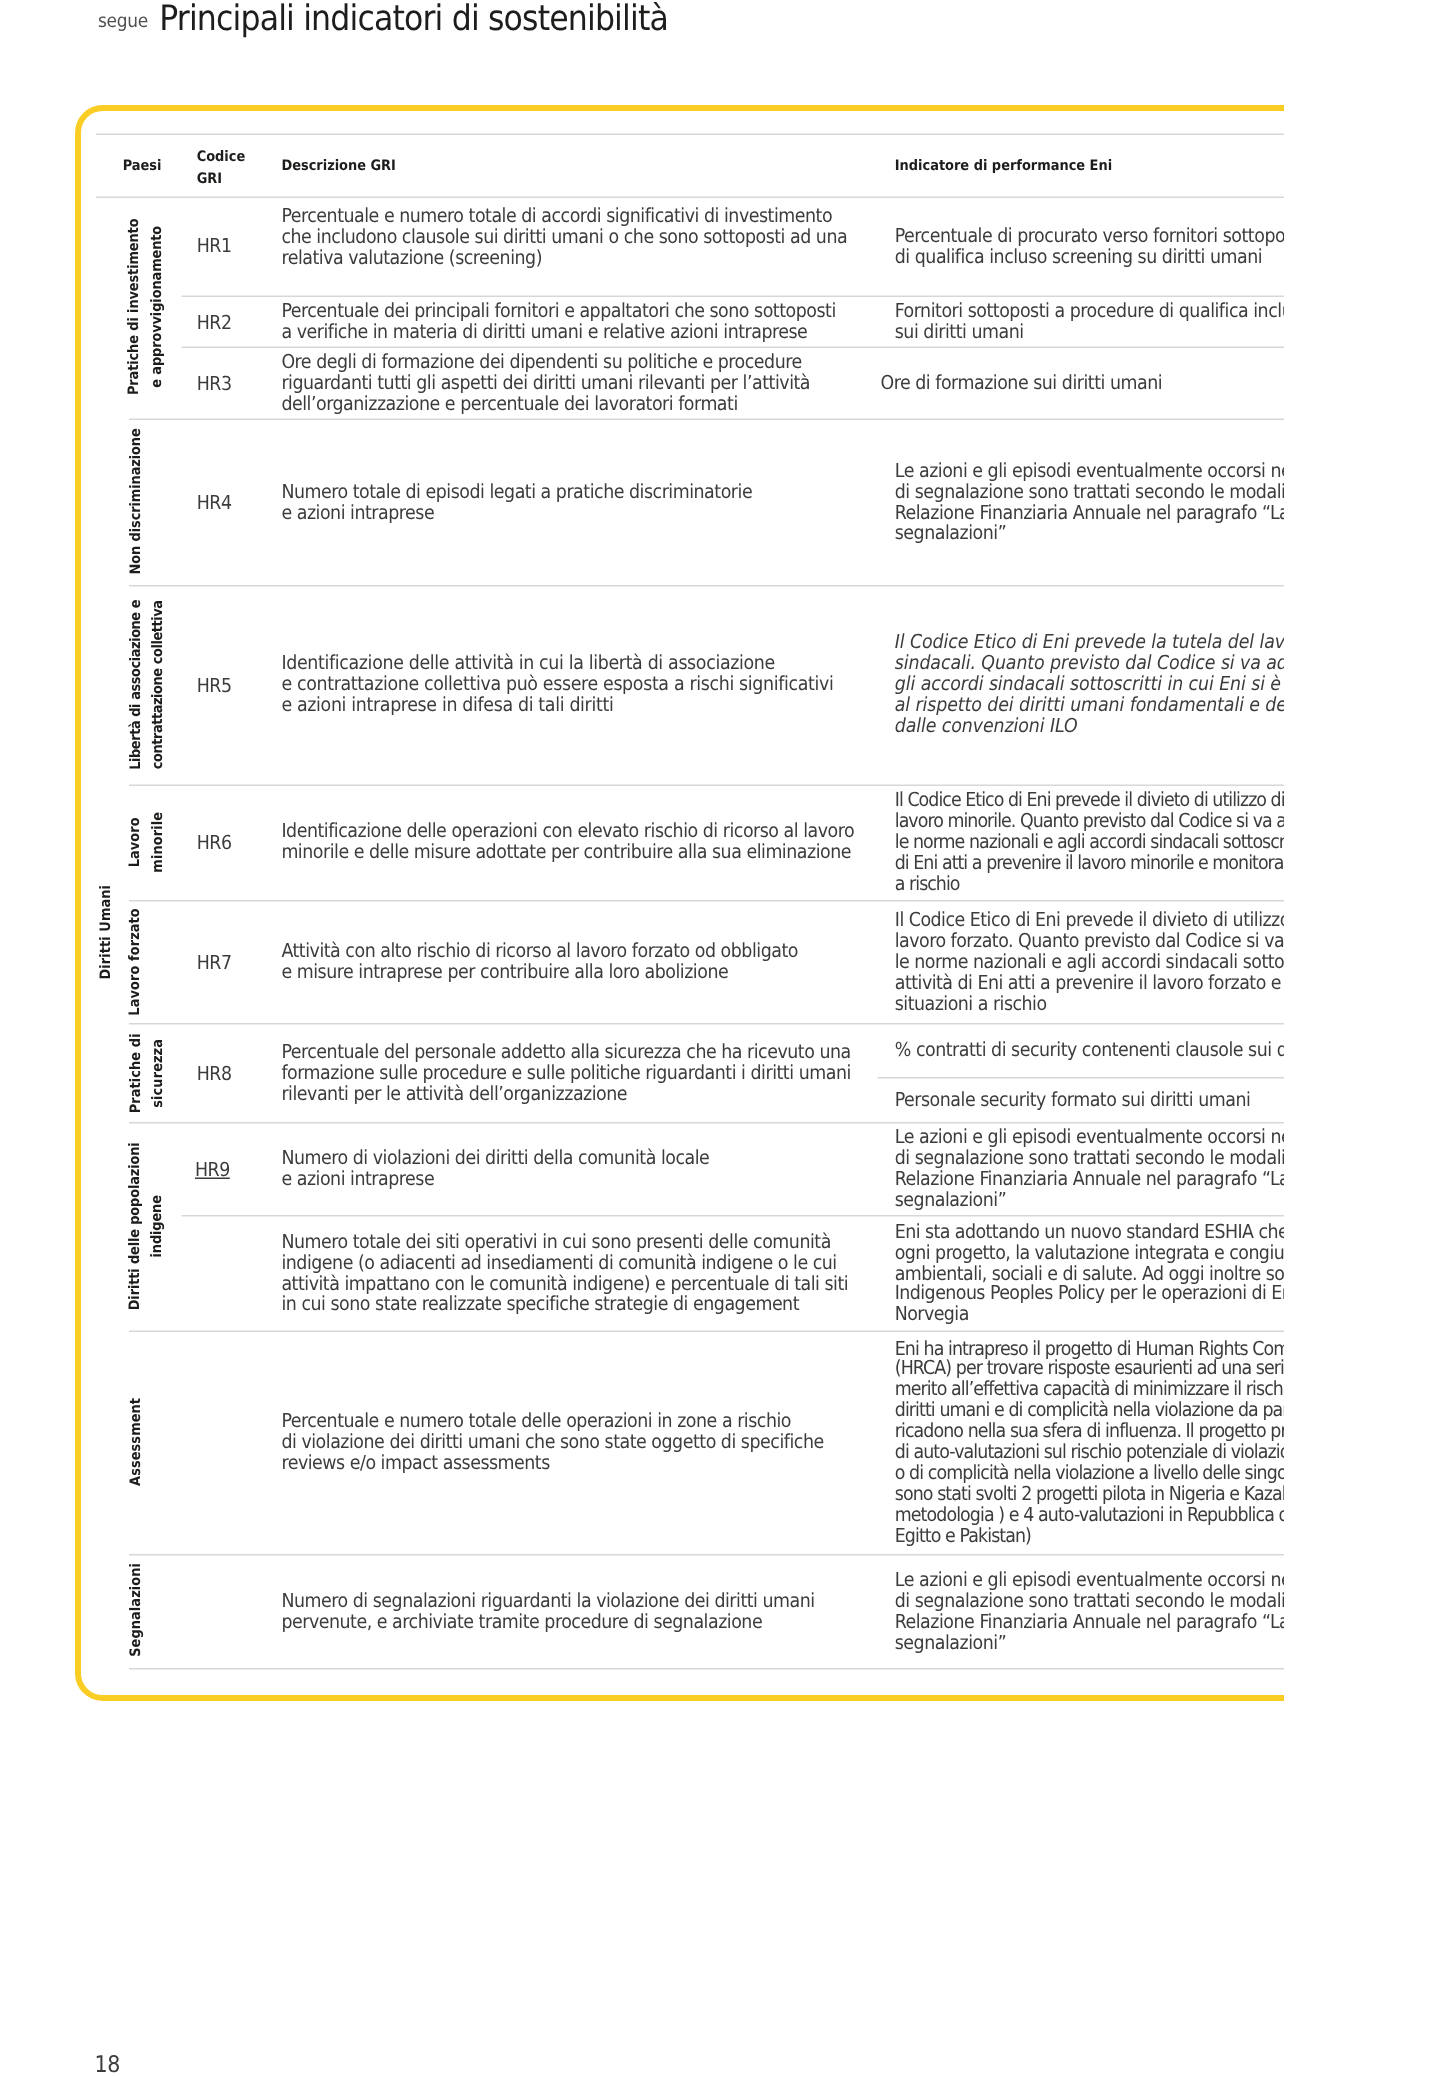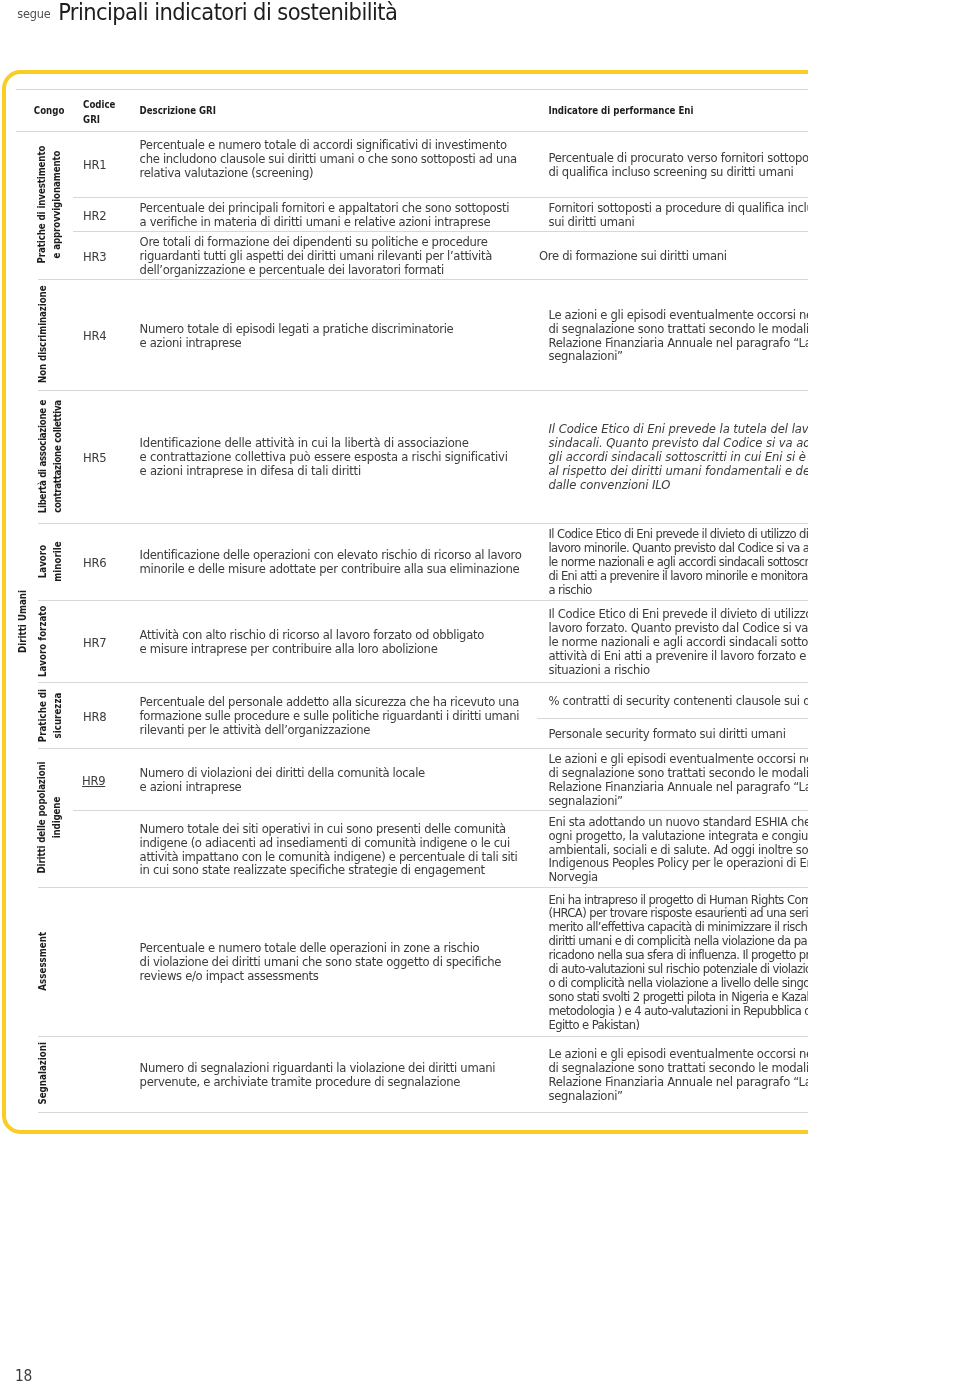--- a/index.html
+++ b/index.html
@@ -1,20 +1,20 @@
 <!DOCTYPE html>
 <html><head>
 <meta charset="utf-8">
 <style>
   html,body{margin:0;padding:0;}
   body{width:960px;height:1384px;background:#ffffff;
        font-family:"DejaVu Sans Condensed","DejaVu Sans",sans-serif;
        color:#3c3c3b;}
   .page{position:relative;width:808px;height:1384px;overflow:hidden;background:#fff;
-        filter:blur(0px);}
+        filter:blur(0px);margin-left:48px;}
 
   
   .pagehead{position:absolute;left:17.3px;top:12px;white-space:nowrap;
             line-height:0;}
   .pagehead .kicker{font-size:12.6px;color:#4f5052;letter-spacing:-0.18px;
                     vertical-align:baseline;position:relative;top:-1.6px;}
   .pagehead .title{font-size:23.4px;color:#1d1d1b;letter-spacing:-0.56px;
                    vertical-align:baseline;margin-left:7.5px;}
 
   
@@ -64,40 +64,40 @@
       <div class="rule" style="left: 38px; top: 390px; width: 906.6px;"></div>
       <div class="rule" style="left: 38px; top: 522.5px; width: 906.6px;"></div>
       <div class="rule" style="left: 38px; top: 600px; width: 906.6px;"></div>
       <div class="rule" style="left: 38px; top: 682px; width: 906.6px;"></div>
       <div class="rule" style="left: 536.5px; top: 717.5px; width: 408.1px;"></div>
       <div class="rule" style="left: 38px; top: 748px; width: 906.6px;"></div>
       <div class="rule" style="left: 73px; top: 810px; width: 871.6px;"></div>
       <div class="rule" style="left: 38px; top: 887px; width: 906.6px;"></div>
       <div class="rule" style="left: 38px; top: 1035.5px; width: 906.6px;"></div>
       <div class="rule" style="left: 38px; top: 1112px; width: 906.6px;"></div>
-      <div class="colhead" style="left: 33.8px; top: 103.9px;">Congo</div>
+      <div class="colhead" style="left: 33.8px; top: 103.9px;">Paesi</div>
       <div class="colhead" style="left: 83.1px; top: 97.9px; line-height: 14.7px;">Codice
 GRI</div>
       <div class="colhead" style="left: 139.6px; top: 103.9px;">Descrizione GRI</div>
       <div class="colhead" style="left: 548.5px; top: 103.9px;">Indicatore di performance Eni</div>
       <div class="vlabel" style="letter-spacing: -0.08px; transform-origin: 50% 50%; transform: rotate(-90deg); left: -8.8px; top: 190.25px;">Pratiche di investimento
 e approvvigionamento</div>
       <div class="code" style="left: 83.1px; top: 158.25px;">HR1</div>
       <div class="body" style="left: 139.6px; top: 138px;">Percentuale e numero totale di accordi significativi di investimento
 che includono clausole sui diritti umani o che sono sottoposti ad una
 relativa valutazione (screening)</div>
       <div class="body" style="left: 548.5px; top: 150.8px;">Percentuale di procurato verso fornitori sottoposti a procedure
 di qualifica incluso screening su diritti umani</div>
       <div class="code" style="left: 83.1px; top: 208.5px;">HR2</div>
       <div class="body" style="left: 139.6px; top: 201.05px;">Percentuale dei principali fornitori e appaltatori che sono sottoposti
 a verifiche in materia di diritti umani e relative azioni intraprese</div>
       <div class="body" style="left: 548.5px; top: 201.05px;">Fornitori sottoposti a procedure di qualifica incluso screening
 sui diritti umani</div>
       <div class="code" style="left: 83.1px; top: 249.5px;">HR3</div>
-      <div class="body" style="left: 139.6px; top: 235.075px;">Ore totali di formazione dei dipendenti su politiche e procedure
+      <div class="body" style="left: 139.6px; top: 235.075px;">Ore degli di formazione dei dipendenti su politiche e procedure
 riguardanti tutti gli aspetti dei diritti umani rilevanti per l’attività
 dell’organizzazione e percentuale dei lavoratori formati</div>
       <div class="body" style="left: 539px; top: 249.025px;">Ore di formazione sui diritti umani</div>
       <div class="vlabel" style="letter-spacing: -0.07px; transform-origin: 50% 50%; transform: rotate(-90deg); left: -5.3px; top: 327px;">Non discriminazione</div>
       <div class="code" style="left: 83.1px; top: 329px;">HR4</div>
       <div class="body" style="left: 139.6px; top: 321.55px;">Numero totale di episodi legati a pratiche discriminatorie
 e azioni intraprese</div>
       <div class="body" style="left: 548.5px; top: 307.6px;">Le azioni e gli episodi eventualmente occorsi nell’anno oggetto
 di segnalazione sono trattati secondo le modalità descritte nella
 Relazione Finanziaria Annuale nel paragrafo “La gestione delle

